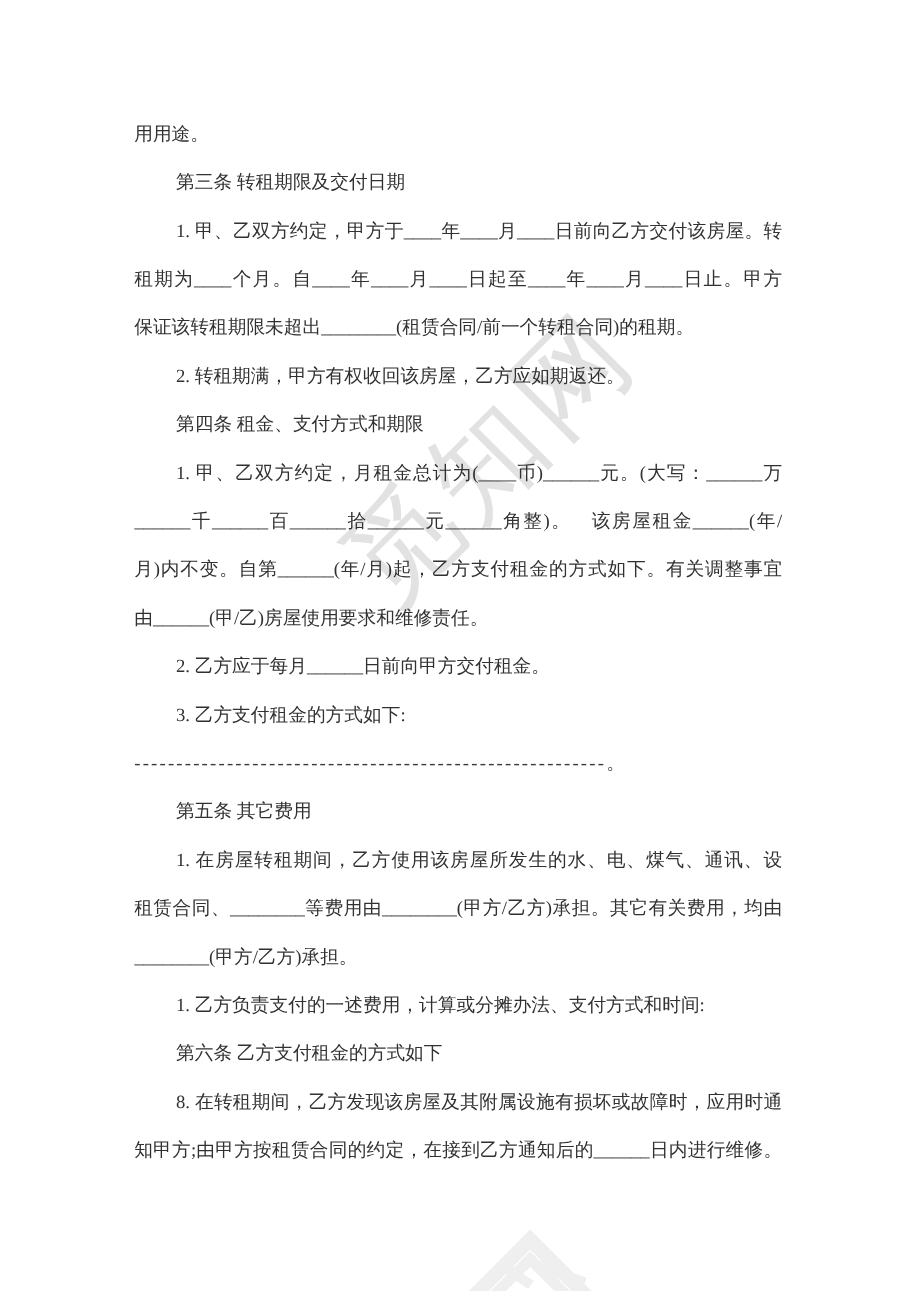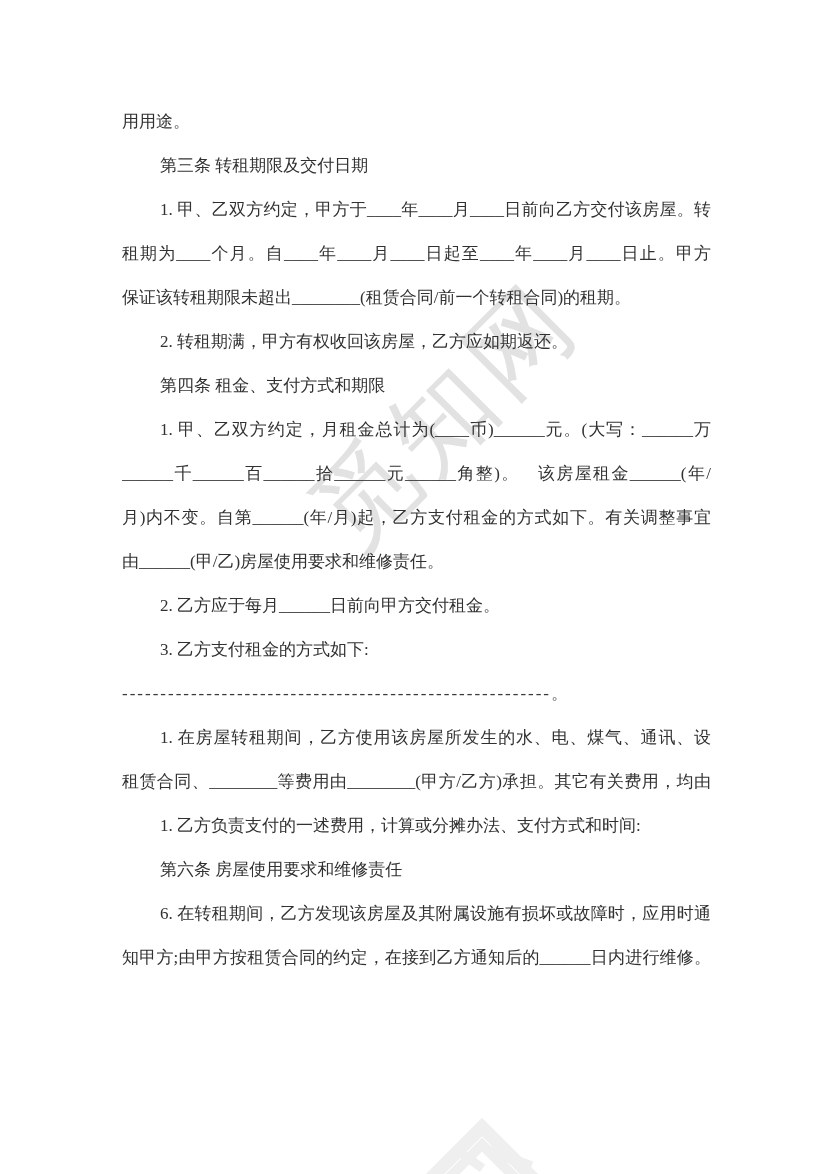--- a/index.html
+++ b/index.html
@@ -98,21 +98,23 @@
       <div class="line">保证该转租期限未超出________(租赁合同/前一个转租合同)的租期。</div>
       <div class="line indent">2. 转租期满，甲方有权收回该房屋，乙方应如期返还。</div>
       <div class="line indent">第四条 租金、支付方式和期限</div>
       <div class="line indent justify">1. 甲、乙双方约定，月租金总计为(____币)______元。(大写：______万</div>
       <div class="line justify">______千______百______拾______元______角整)。　该房屋租金______(年/</div>
       <div class="line justify">月)内不变。自第______(年/月)起，乙方支付租金的方式如下。有关调整事宜</div>
       <div class="line">由______(甲/乙)房屋使用要求和维修责任。</div>
       <div class="line indent">2. 乙方应于每月______日前向甲方交付租金。</div>
       <div class="line indent">3. 乙方支付租金的方式如下:</div>
       <div class="line dash">--------------------------------------------------------。</div>
+      <div class="line indent">第五条 其它费用</div>
       <div class="line indent justify">1. 在房屋转租期间，乙方使用该房屋所发生的水、电、煤气、通讯、设备、</div>
       <div class="line justify">租赁合同、________等费用由________(甲方/乙方)承担。其它有关费用，均由</div>
+      <div class="line">________(甲方/乙方)承担。</div>
       <div class="line indent">1. 乙方负责支付的一述费用，计算或分摊办法、支付方式和时间:</div>
-      <div class="line indent">第六条 房屋使用要求和维修责任</div>
-      <div class="line indent justify">6. 在转租期间，乙方发现该房屋及其附属设施有损坏或故障时，应用时通</div>
+      <div class="line indent">第六条 乙方支付租金的方式如下</div>
+      <div class="line indent justify">8. 在转租期间，乙方发现该房屋及其附属设施有损坏或故障时，应用时通</div>
       <div class="line justify">知甲方;由甲方按租赁合同的约定，在接到乙方通知后的______日内进行维修。</div>
     </div>
 
 </div>
 
 </body></html>

